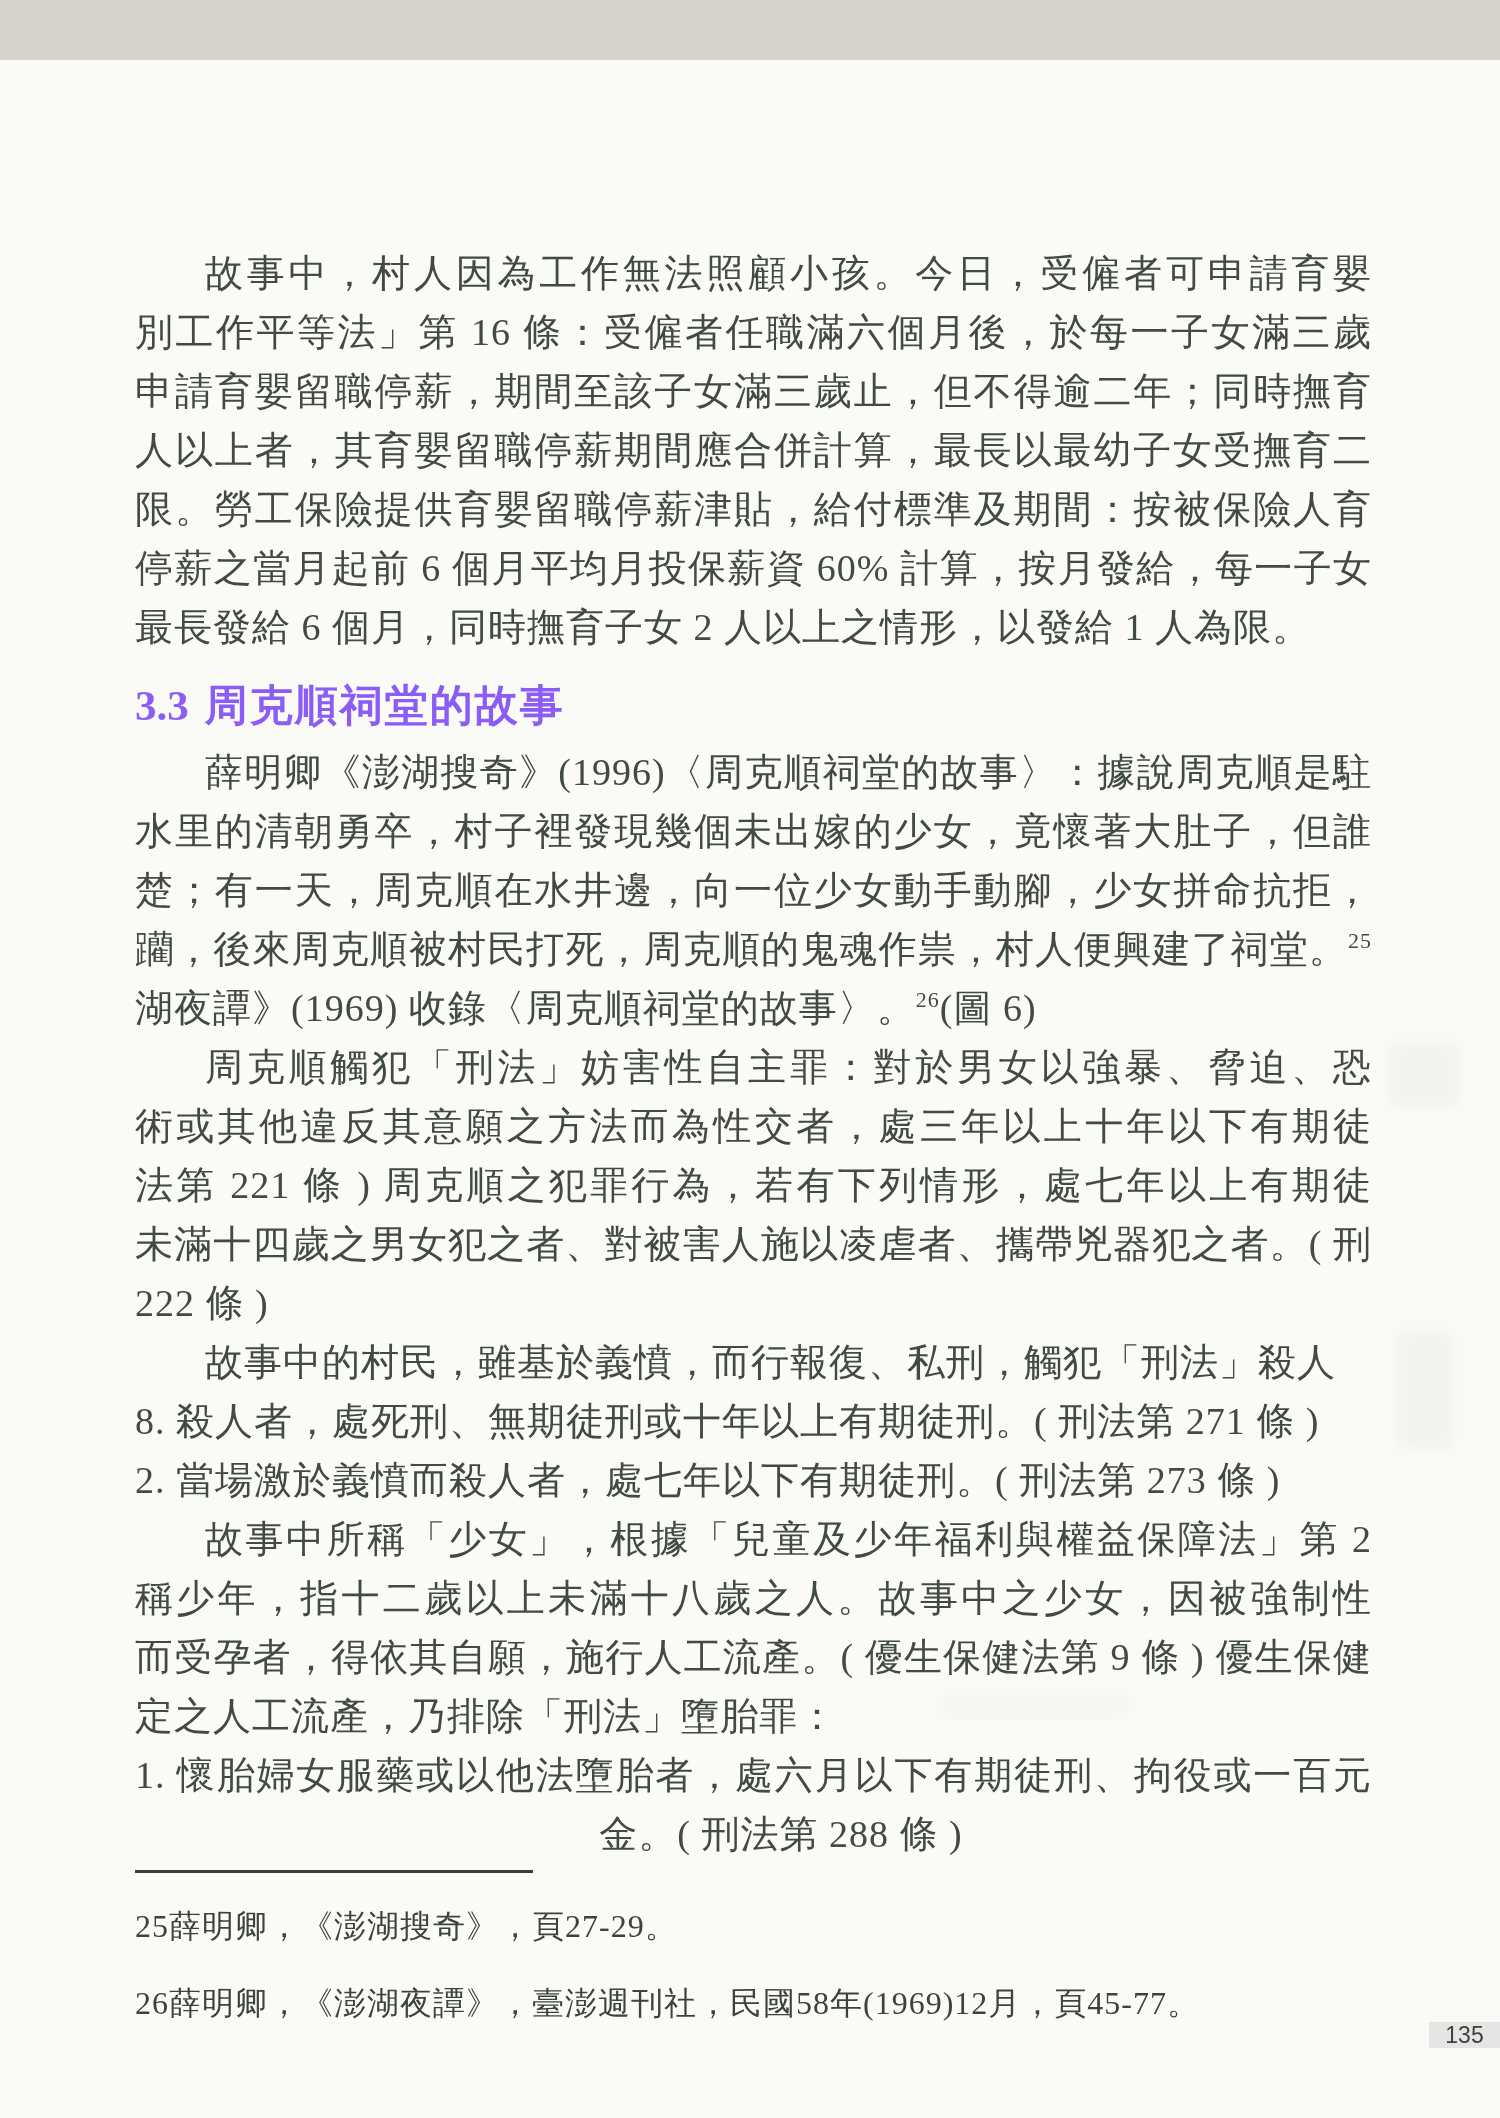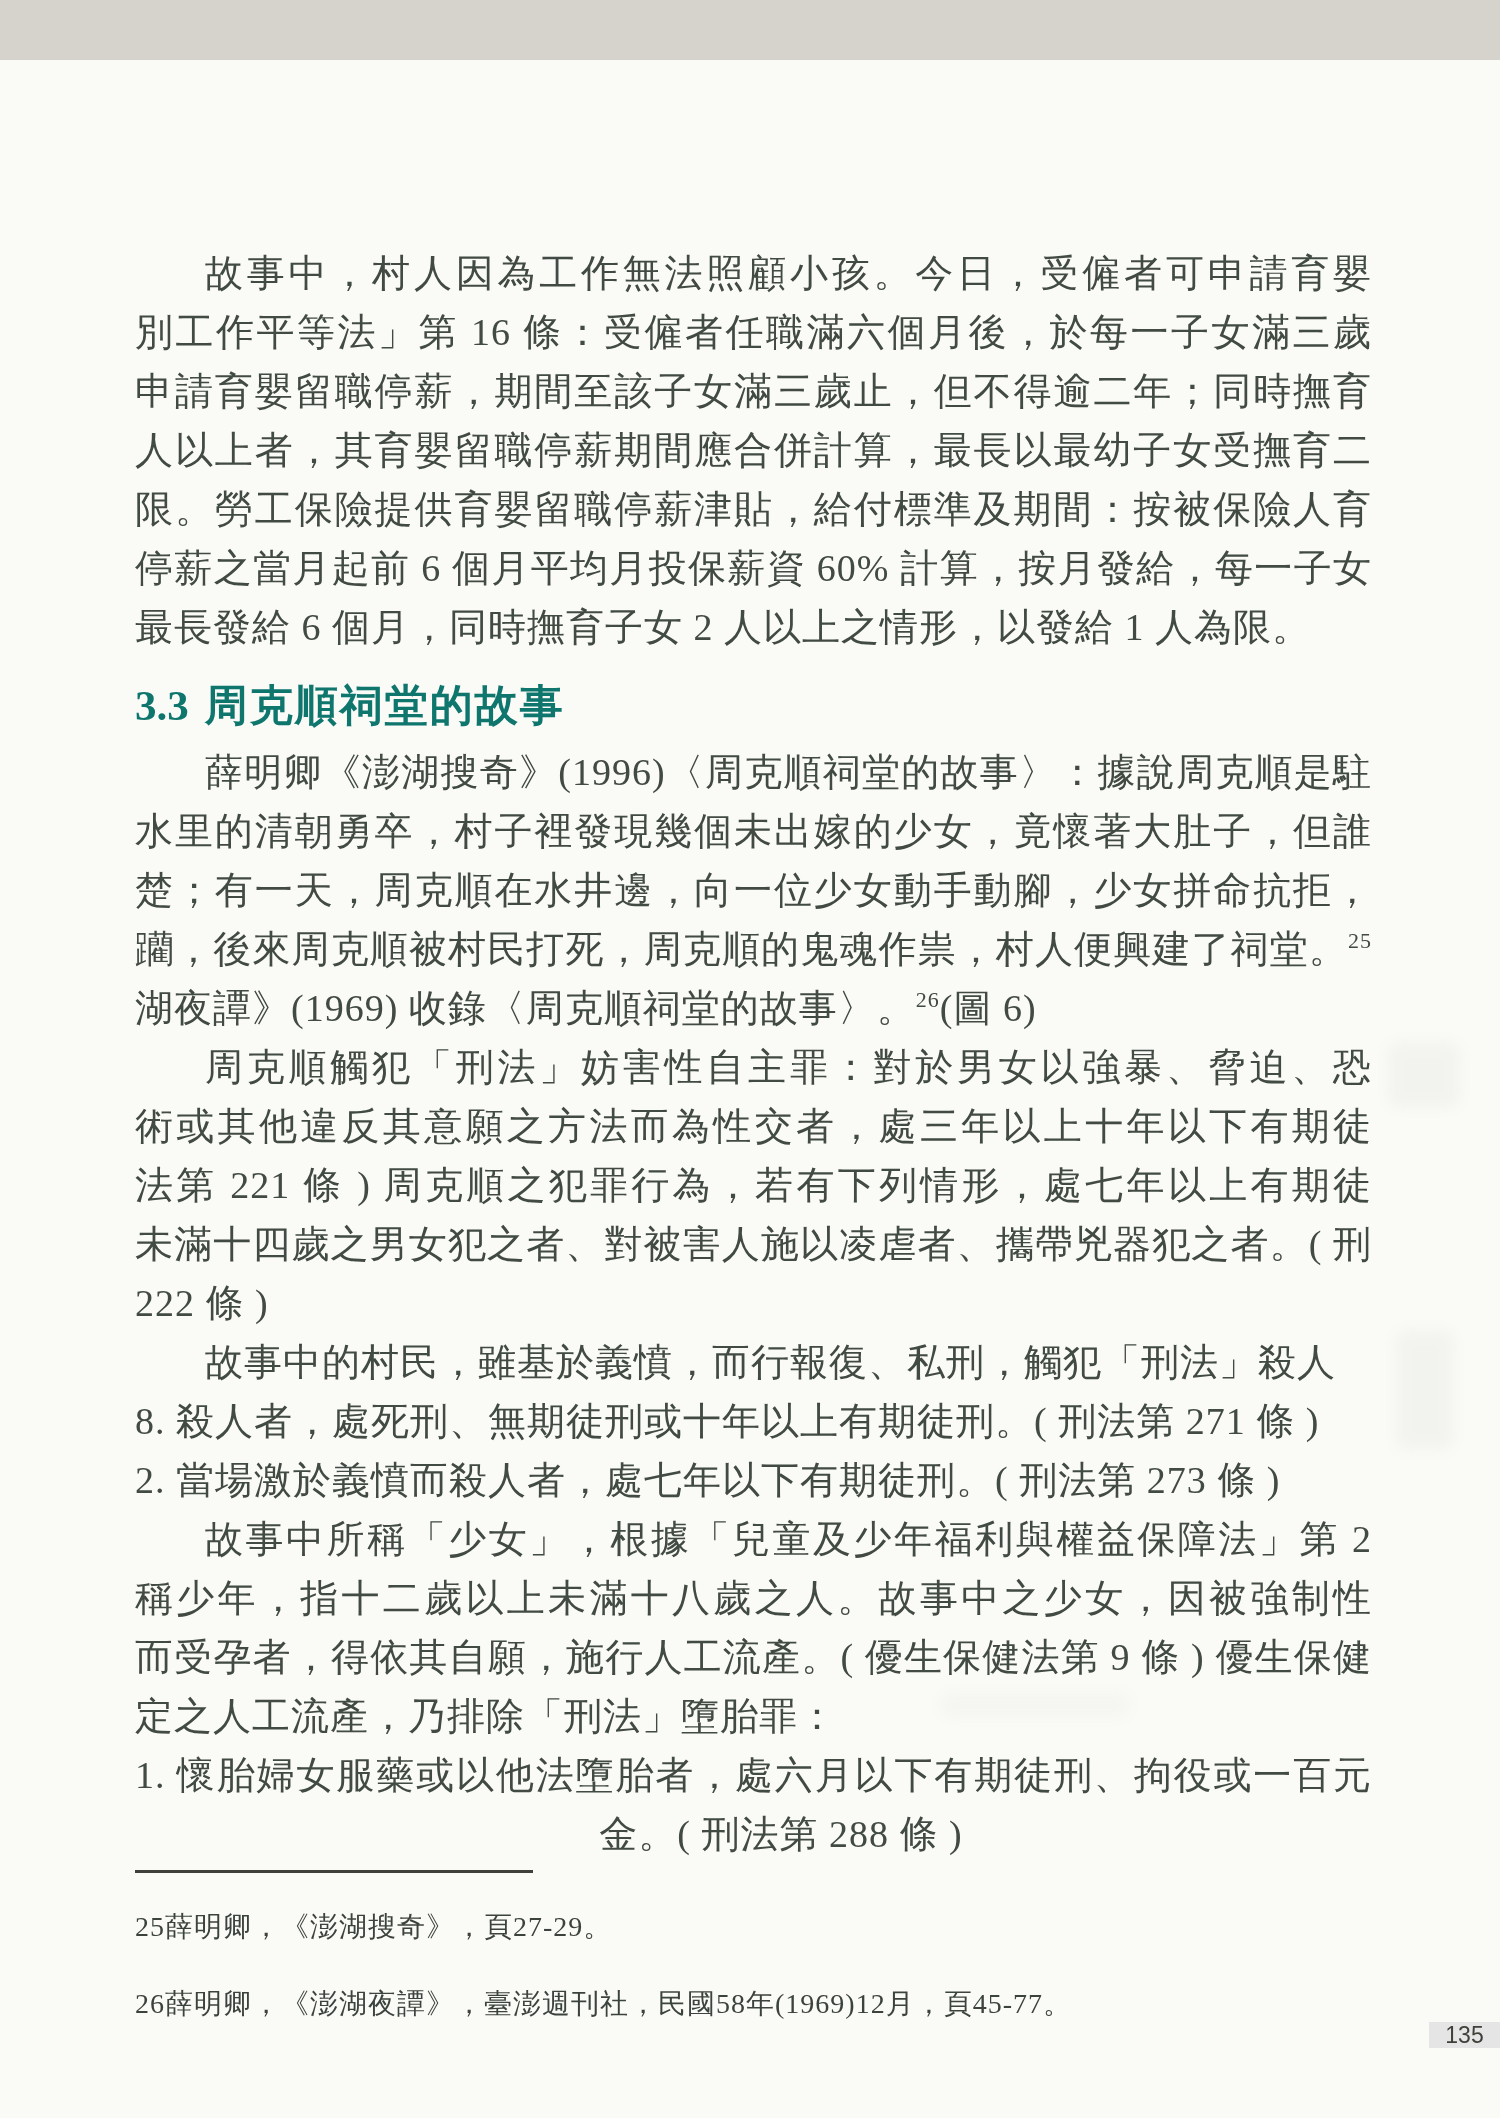--- a/index.html
+++ b/index.html
@@ -22,30 +22,30 @@
     font-size:38px;line-height:59px;height:59px;
     overflow:hidden;
     letter-spacing:1px;
   }
   .line.fill{text-align:justify;text-align-last:justify;}
   .line.first{text-indent:70px;}
   .line.cont{padding-left:55px;text-align:center;}
   sup{font-size:22px;line-height:0;vertical-align:super;}
   .heading{
     margin-top:12px;height:74px;line-height:74px;
-    font-size:43px;font-weight:bold;color:#0f766e;
+    font-size:43px;font-weight:bold;color:#8b5cf6;
     letter-spacing:2px;
   }
   .heading .num{margin-right:16px;letter-spacing:0;}
   .footnote-rule{
     margin-top:6px;width:398px;height:0;
     border-top:3px solid #3f403a;
   }
   .footnotes{margin-top:12px;color:#3c433e;}
-  .footnote{font-size:28px;line-height:47px;height:47px;overflow:hidden;letter-spacing:1px;margin-top:30px;}
+  .footnote{font-size:32px;line-height:47px;height:47px;overflow:hidden;letter-spacing:1px;margin-top:30px;}
   .page-num-box{
     position:absolute;top:2022px;left:1429px;width:71px;height:26px;
     background:#e5e5e5;color:#40403a;
     font-family:"Liberation Sans","DejaVu Sans",sans-serif;
     font-size:23px;line-height:26px;text-align:center;
   }
   .ghost{
     position:absolute;background:#84857d;opacity:0.06;
     filter:blur(7px);border-radius:10px;pointer-events:none;
   }

